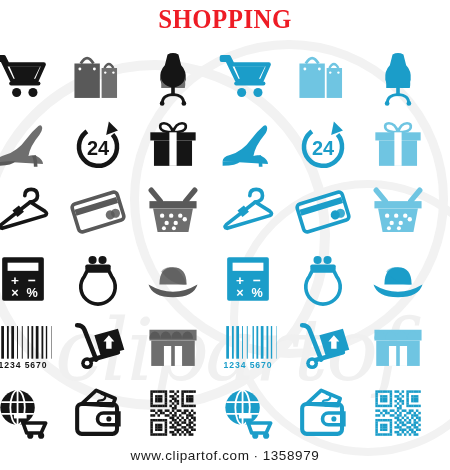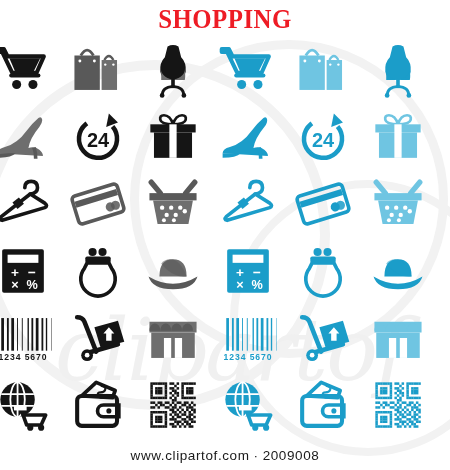--- a/index.html
+++ b/index.html
@@ -24,21 +24,21 @@
 
   .title{
     position:absolute;left:0;top:4px;width:450px;text-align:center;
     font-family:"Liberation Serif", serif;
     font-weight:bold;font-size:27px;letter-spacing:0.5px;
     color:#ee1c25;
     transform:scaleX(0.92);
   }
 
   .grid{
-    position:absolute;left:0;top:36px;width:420px;height:400px;
+    position:absolute;left:0;top:44px;width:420px;height:400px;
     display:grid;
     grid-template-columns:repeat(6,75px);
     grid-template-rows:repeat(6,67px);
     justify-content:center;
   }
   .cell{
     position:relative;
     display:flex;align-items:center;justify-content:center;
   }
   .cell svg{display:block;}
@@ -806,16 +806,16 @@
           <rect x="33.32" y="54.37" width="2.78" height="2.78" fill="#1b9dc9"></rect>
           <rect x="38.58" y="54.37" width="2.78" height="2.78" fill="#1b9dc9"></rect>
           <rect x="43.84" y="54.37" width="2.78" height="2.78" fill="#1b9dc9"></rect>
           <rect x="49.11" y="54.37" width="2.78" height="2.78" fill="#1b9dc9"></rect>
           <rect x="51.74" y="54.37" width="2.78" height="2.78" fill="#1b9dc9"></rect>
         </svg>
       </div>
     </div>
 
   <div class="footer">
-    <span>www.clipartof.com</span><span class="dot">·</span><span>2009008</span>
+    <span>www.clipartof.com</span><span class="dot">·</span><span>1358979</span>
   </div>
 
 </div>
 
 </body></html>

